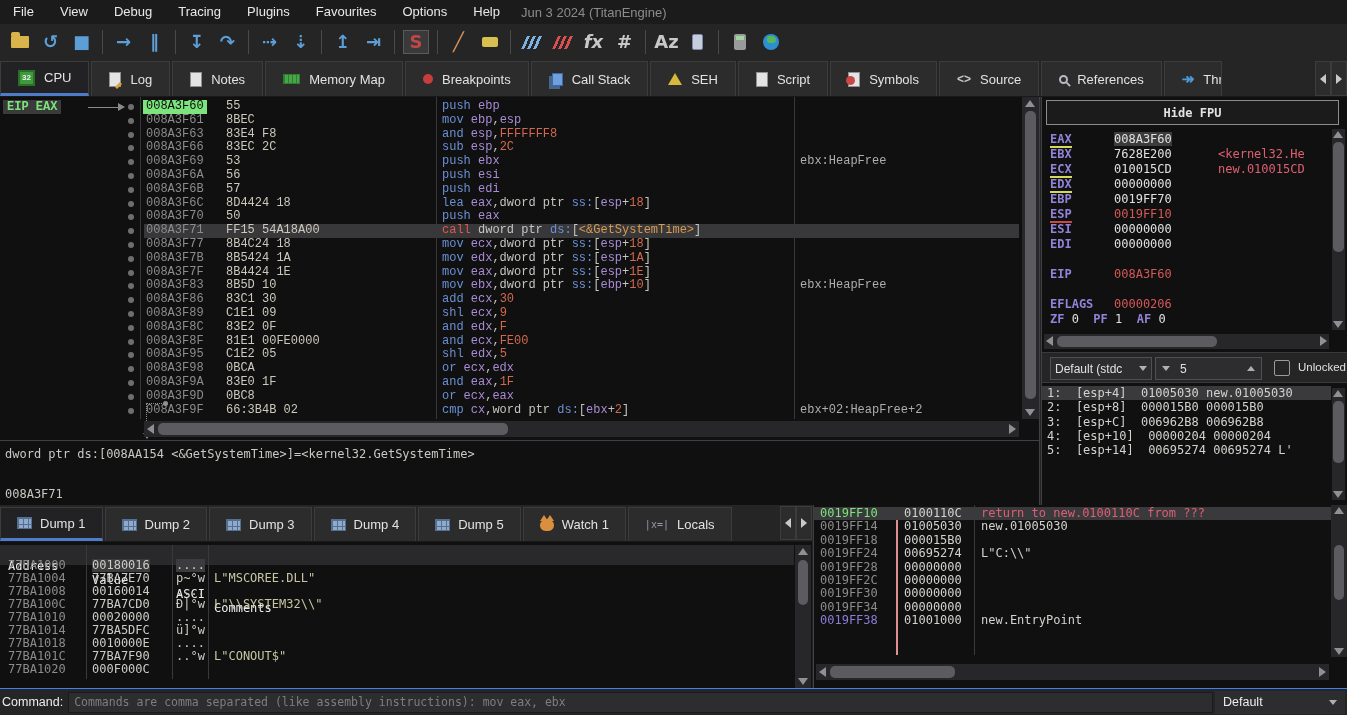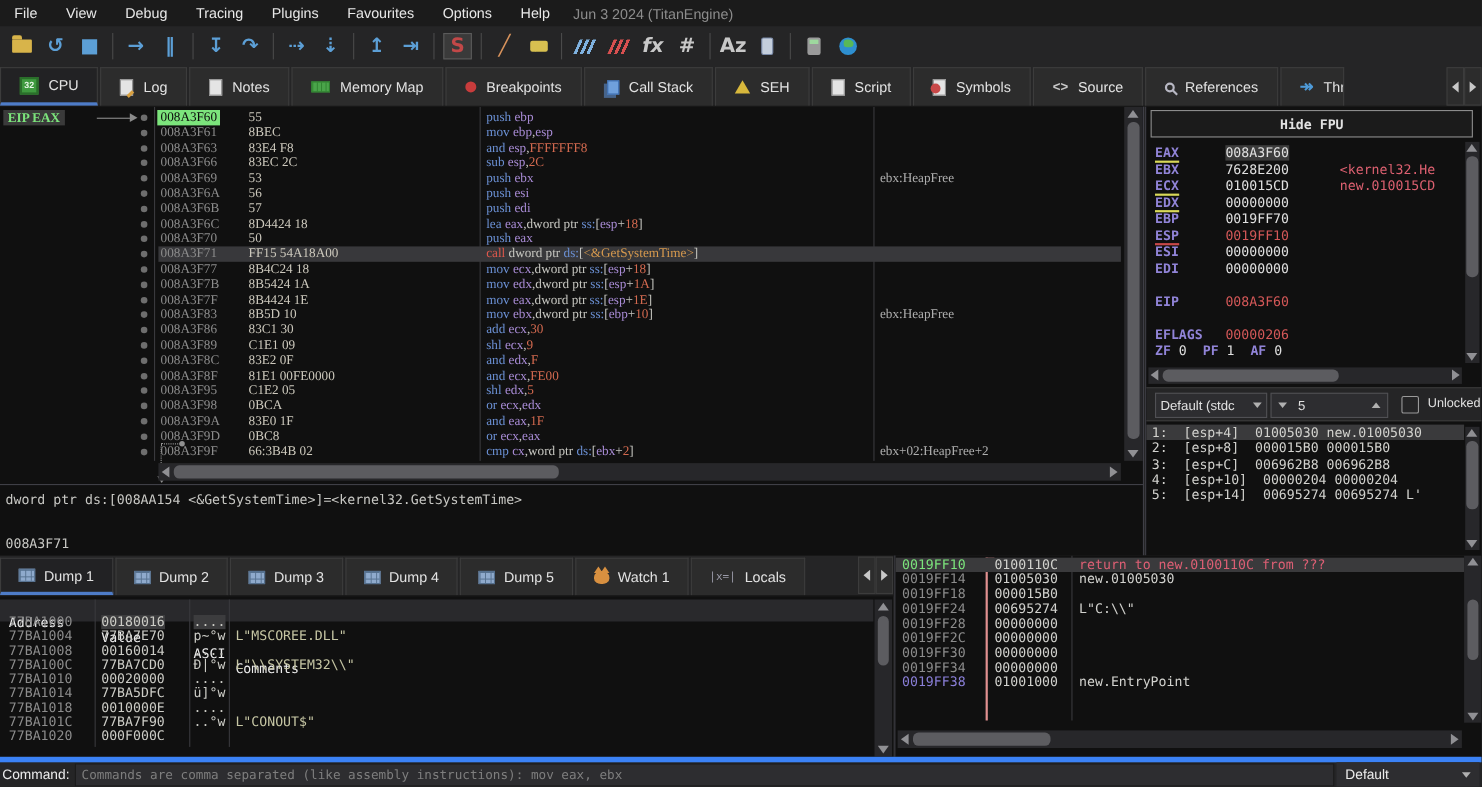--- a/index.html
+++ b/index.html
@@ -75,21 +75,21 @@
                  background-image:linear-gradient(#55708E 1px,transparent 1px),linear-gradient(90deg,#55708E 1px,transparent 1px);
                  background-size:5px 6px; }
   .ic-watch { width:14px; height:12px; background:#D89040; border-radius:50% 50% 45% 45%; position:relative; }
   .ic-watch::before, .ic-watch::after { content:""; position:absolute; top:-4px; width:0; height:0;
         border-left:4px solid transparent; border-right:4px solid transparent; border-bottom:6px solid #D89040; }
   .ic-watch::before { left:0; } .ic-watch::after { right:0; }
   .ic-locals { color:#9A9AA8; font-size:10px; font-family:"DejaVu Sans Mono",monospace; }
 
   
   #disasm { position:absolute; top:97px; left:0; width:1040px; height:343px; background:#101010;
-            border-right:1px solid #3F3F46; font-family:Liberation Serif, serif; font-size:12px;
+            border-right:1px solid #3F3F46; font-family:Liberation Mono, monospace; font-size:12px;
             overflow:hidden; }
   #disasm-rows { position:absolute; top:3px; left:0; right:18px; }
   .drow { position:relative; height:13.8px; line-height:13.8px; white-space:pre; }
   .drow .selbg { position:absolute; left:144px; right:2px; top:0; bottom:0; background:#38383B; }
   .dot { position:absolute; left:128px; top:4px; width:6px; height:6px; border-radius:50%; background:#6E6E6E; }
   .daddr { position:absolute; left:146px; color:#8C8C8C; }
   .daddr.eip { background:#7CE47C; color:#0C0C0C; padding:0 3px; left:143px; }
   .dbytes { position:absolute; left:226px; color:#CCC8BC; }
   .dinstr { position:absolute; left:442px; }
   .dcomm { position:absolute; left:800px; color:#AEAEAE; }
@@ -189,21 +189,21 @@
   .s-addr.green { color:#7CE47C; } .s-addr.blue { color:#8A7FD8; }
   .s-val { position:absolute; left:90px; color:#D2D2CE; }
   .s-com { position:absolute; left:167px; color:#D2D2CE; }
   .s-com.red { color:#DD5F74; }
   #stack-frame-line { position:absolute; top:2px; left:82px; width:2px; height:148px; background:#E09090; }
   #stack-frame-tick { position:absolute; top:2px; left:82px; width:8px; height:2px; background:#E09090; }
   #stack-vsep { position:absolute; top:0; left:160px; width:1px; height:150px; background:#39393D; }
 
   
   #cmdbar { position:absolute; top:688px; left:0; right:0; height:27px; background:#252526;
-            border-top:5px solid #3b82f6; display:flex; align-items:center; }
+            border-top:1px solid #3b82f6; display:flex; align-items:center; }
   #cmd-label { color:#ECECEC; font-size:12.5px; margin:0 5px 0 2px; white-space:nowrap; }
   #cmd-input { flex:1; height:21px; background:#2D2D30; border:1px solid #1A1A1A; color:#D0D0D0;
                font-family:"DejaVu Sans Mono",monospace; font-size:11.5px; padding:0 5px; outline:none; }
   #cmd-input::placeholder { color:#7E7E7E; }
   #cmd-profile { width:130px; height:23px; margin:0 2px; background:#2D2D30; color:#ECECEC;
                  font-size:12.5px; display:flex; align-items:center; padding:0 8px; }
   #cmd-profile .caret-d { margin-left:auto; }
 </style>
 </head>
 <body>

